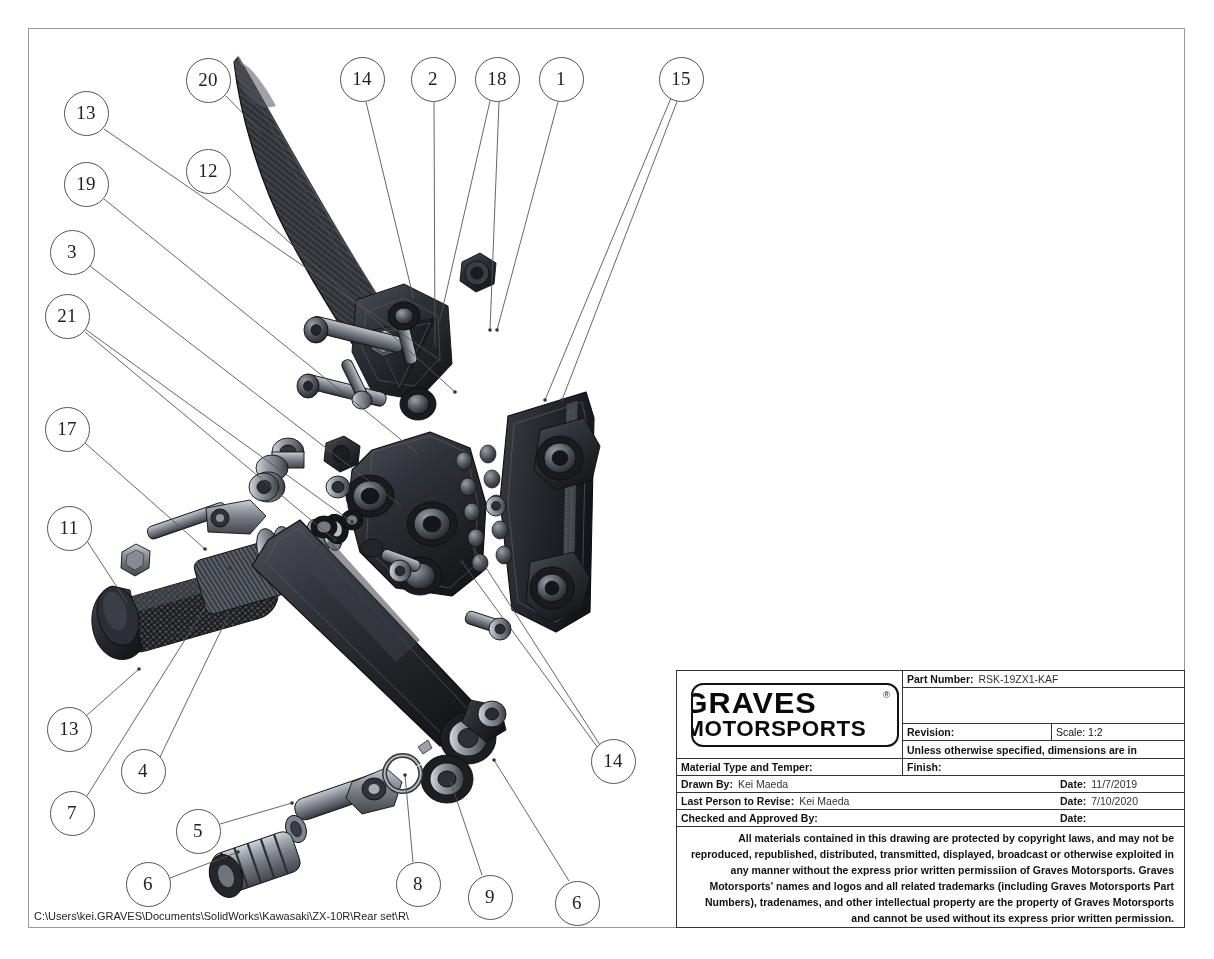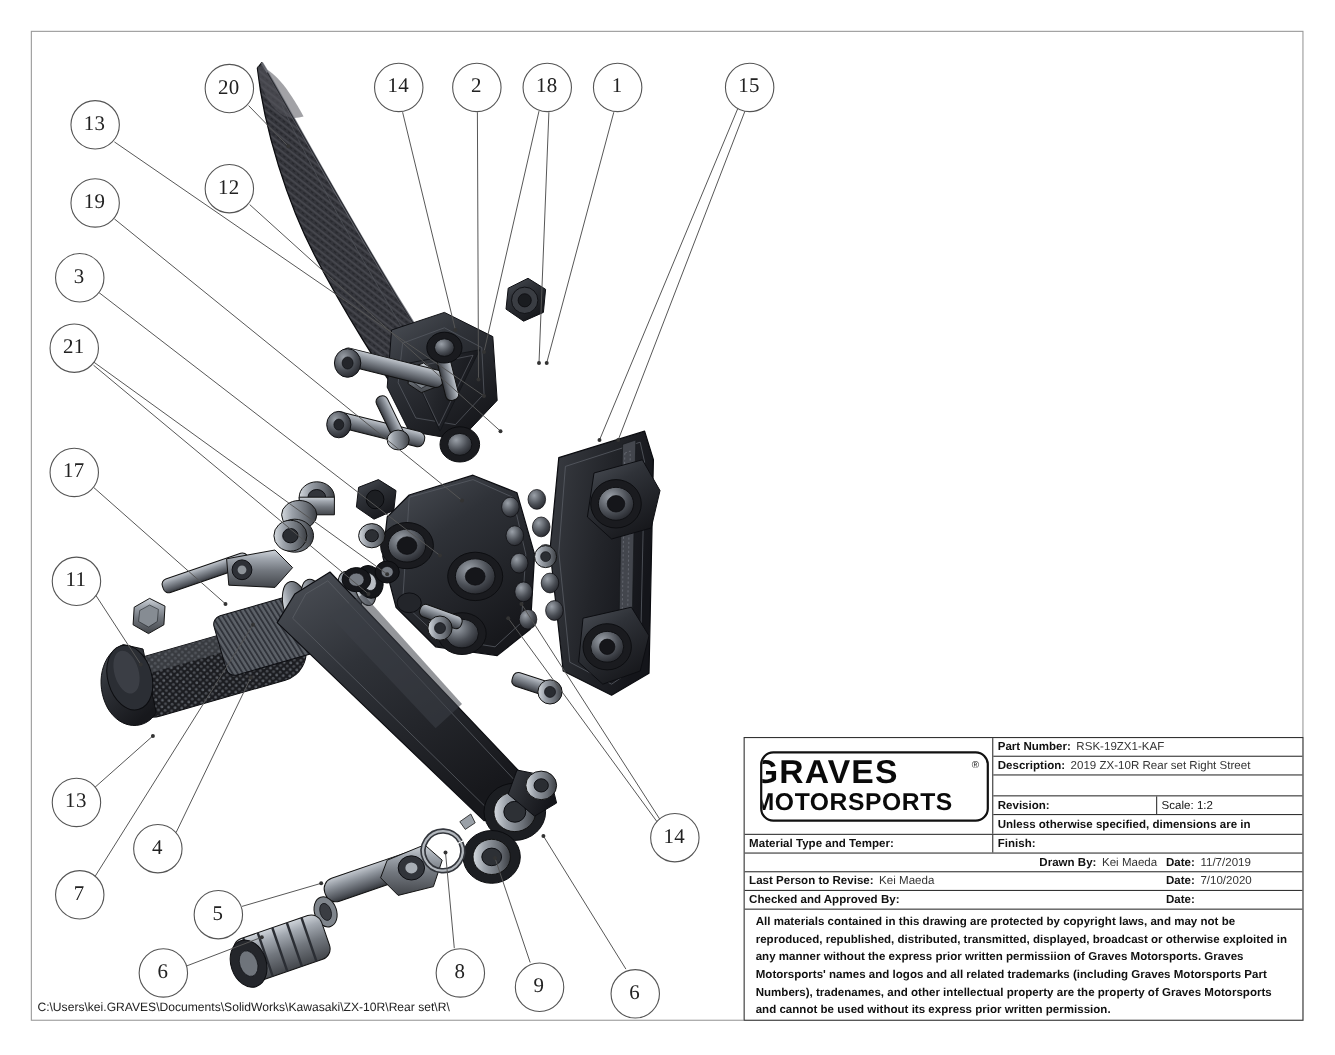--- a/index.html
+++ b/index.html
@@ -112,21 +112,21 @@
   #logo .reg{
     position:absolute;right:7px;top:5px;
     font-size:9px;color:#111;
   }
   #rightcol{flex:1;display:flex;flex-direction:column;}
   #rightcol .r{border-bottom:1.2px solid #333;box-sizing:border-box;display:flex;}
   #rightcol .r:last-child{border-bottom:none;}
 
   #legal{
     padding:4px 10px 5px 10px;
-    text-align:left;
+    text-align:right;
     font-size:10.5px;
     line-height:1.52;
     font-weight:bold;
     color:#111;
   }
 
   
   #filepath{
     position:absolute;
     left:34px; top:910px;
@@ -585,26 +585,20 @@
           <span class="reg">®</span>
         </div>
       </div>
       <div id="rightcol">
         <div class="r" style="height:17px;">
           <div class="cell" style="width:100%;">
             <span class="lbl">Part Number:</span>
             <span class="val">RSK-19ZX1-KAF</span>
           </div>
         </div>
-        <div class="r" style="height:17px;">
-          <div class="cell" style="width:100%;">
-            <span class="lbl">Description:</span>
-            <span class="val">2019 ZX-10R Rear set Right Street</span>
-          </div>
-        </div>
         <div class="r" style="flex:1;border-bottom:1.2px solid #333;">
           <div class="cell" style="width:100%;"></div>
         </div>
         <div class="r" style="height:17px;">
           <div class="cell" style="width:148px;">
             <span class="lbl">Revision:</span>
             <span class="val"></span>
           </div>
           <div class="cell vsep" style="flex:1;">
             <span class="lbl" style="font-weight:normal;">Scale: 1:2</span>
@@ -623,21 +617,21 @@
         <span class="lbl">Material Type and Temper:</span>
         <span class="val"></span>
       </div>
       <div class="cell" style="flex:1;">
         <span class="lbl">Finish:</span>
         <span class="val"></span>
       </div>
     </div>
 
     <div class="row" style="height:17px;">
-      <div class="cell" style="flex:1;justify-content:flex-end;">
+      <div class="cell" style="flex:1;">
         <span class="lbl">Drawn By:</span>
         <span class="val">Kei Maeda</span>
       </div>
       <div class="cell" style="width:128px;">
         <span class="lbl">Date:</span>
         <span class="val">11/7/2019</span>
       </div>
     </div>
 
     <div class="row" style="height:17px;">

